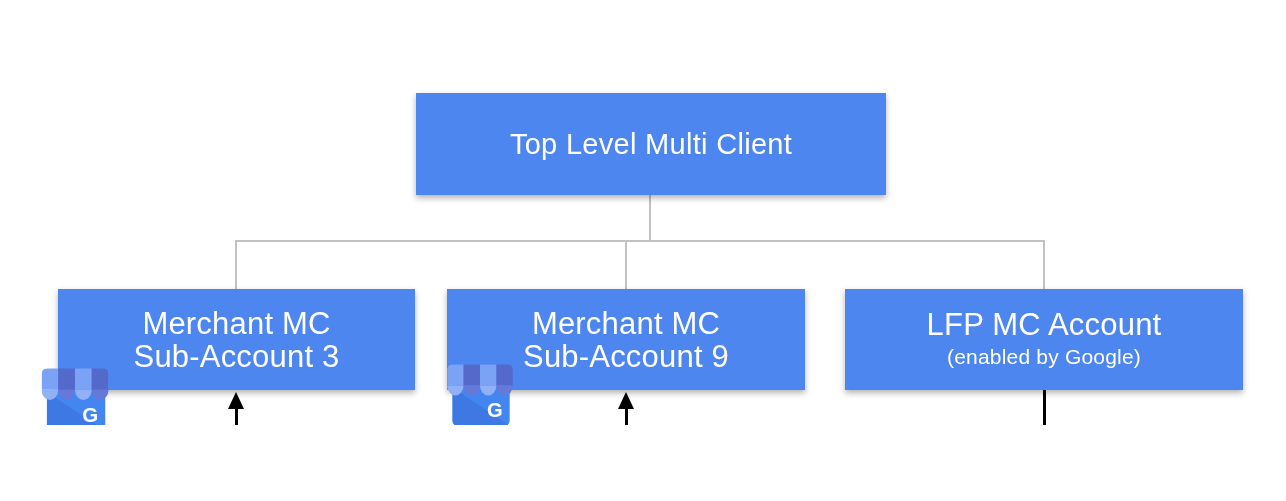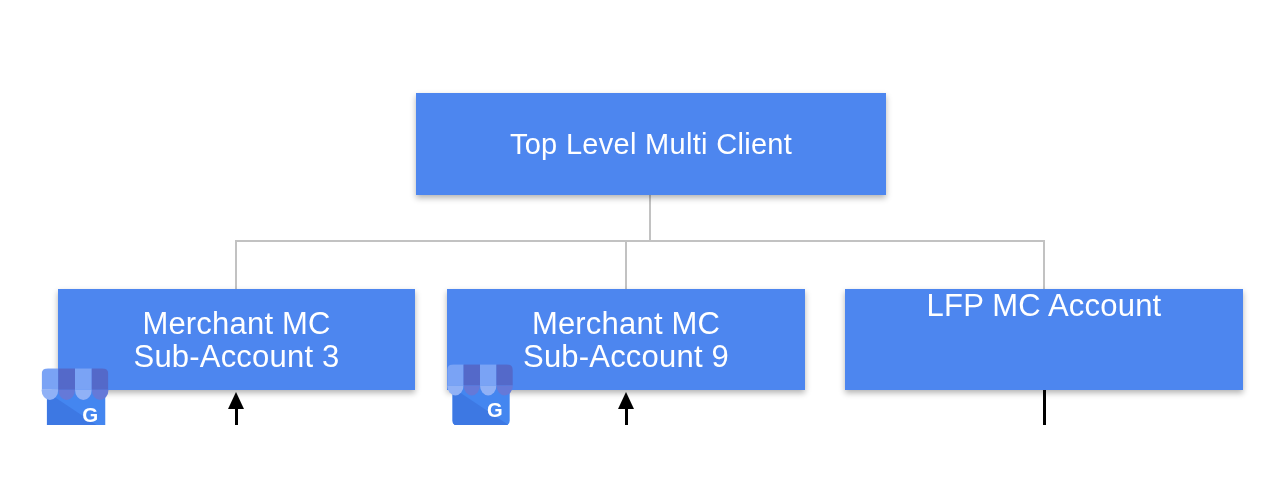--- a/index.html
+++ b/index.html
@@ -20,21 +20,21 @@
     align-items: center;
     justify-content: center;
     text-align: center;
     box-shadow: 0 3px 6px rgba(0,0,0,0.30);
   }
   .node-root { left: 416px; top: 93px; width: 470px; height: 102px; }
   .node-root .l1, .node-root .l2 { font-size: 29px; line-height: 41px; letter-spacing: 0.3px; }
   .node-child { top: 289px; height: 101px; }
   .node-sub1 { left: 58px;  width: 357px; }
   .node-sub2 { left: 447px; width: 358px; }
-  .node-lfp  { left: 845px; width: 398px; justify-content: space-between; }
+  .node-lfp  { left: 845px; width: 398px; }
   .node-child .l1, .node-child .l2 { font-size: 31px; line-height: 33px; letter-spacing: 0.2px; }
   .node-lfp .l2 { font-size: 21px; line-height: 31px; }
 
   .gline { position: absolute; background: #c2c2c2; }
   .bline { position: absolute; background: #000000; }
 
   .g-vtop { left: 649px; top: 195px; width: 2px; height: 47px; }
   .g-h    { left: 235px; top: 240px; width: 810px; height: 2px; }
   .g-vc1  { left: 235px; top: 240px; width: 2px; height: 49px; }
   .g-vc2  { left: 625px; top: 240px; width: 2px; height: 49px; }
@@ -91,20 +91,21 @@
     <div class="l2">Sub-Account 3</div>
   </div>
 
   <div class="node node-child node-sub2">
     <div class="l1">Merchant MC</div>
     <div class="l2">Sub-Account 9</div>
   </div>
 
   <div class="node node-child node-lfp">
     <div class="l1">LFP MC Account</div>
+    <div class="l2">(enabled by Google)</div>
   </div>
 
   <div class="biz-icon biz-icon-1">
     <svg width="72" height="67" viewBox="0 0 66 62">
       <defs>
         <clipPath id="bodyClip1">
             <rect x="7" y="22" width="54" height="38" rx="5"></rect>
           </clipPath>
         <clipPath id="awnClip1">
             <path d="M2,40 L2,8 Q2,2 8,2 L58,2 Q64,2 64,8 L64,40 Z"></path>

